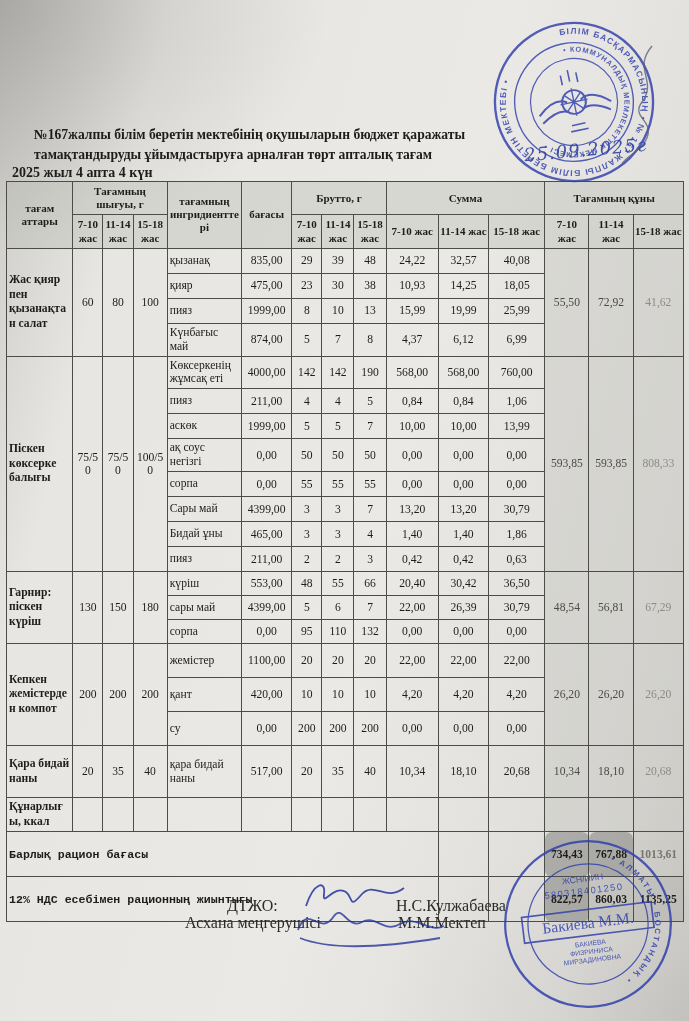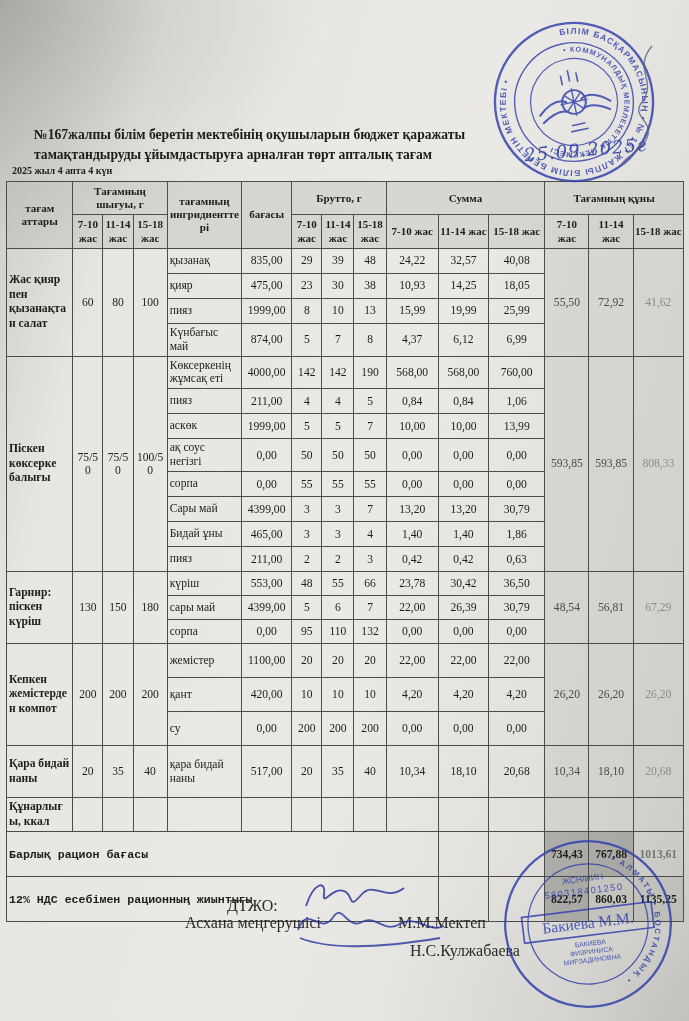--- a/index.html
+++ b/index.html
@@ -5,37 +5,37 @@
   html,body{margin:0;padding:0;background:#9b9a96;}
   .page{position:relative;width:689px;height:1021px;overflow:hidden;
     font-family:"Liberation Serif",serif;color:#1d1d1b;
     background:linear-gradient(104deg,#c7c6c2 0%,#e7e6e2 18%,#eae9e5 55%,#deddd9 86%,#cfceca 100%);}
   .page::before{content:"";position:absolute;inset:0;pointer-events:none;
     background:radial-gradient(120% 60% at 0% 0%,rgba(60,60,58,.22),transparent 40%),
                radial-gradient(90% 40% at 100% 100%,rgba(80,80,78,.10),transparent 50%);}
   .approval{position:absolute;top:84px;left:476px;font-size:11.5px;line-height:1.4;color:#2e2e2c;}
   .doc-title{position:absolute;top:125px;left:34px;width:580px;text-align:left;
     font-weight:bold;font-size:13.6px;line-height:1.45;}
-  .subtitle{position:absolute;top:165px;left:12px;font-weight:bold;font-size:10px;}
+  .subtitle{position:absolute;top:165px;left:12px;font-weight:bold;font-size:14px;}
   table.menu{position:absolute;top:181px;left:6px;width:678px;border-collapse:collapse;table-layout:fixed;}
   table.menu th,table.menu td{border:1px solid #4c4c48;padding:2px 2px;font-size:11.6px;
     word-wrap:break-word;overflow:hidden;vertical-align:middle;}
   table.menu th{font-weight:bold;font-size:11px;line-height:1.2;background:rgba(183,187,179,.38);padding:3px 1px;}
   td.num,td.pricec{text-align:center;}
   td.dish{font-weight:bold;vertical-align:top;font-size:11.6px;line-height:1.25;padding-top:4px;}
   td.yieldc{text-align:center;vertical-align:top;padding-top:4px;}
   td.ing{font-size:11.4px;line-height:1.2;}
   td.costcol{background:rgba(196,196,190,.40);text-align:center;vertical-align:top;padding-top:4px;color:#4a4a46;margin-left:19px;}
   td.cost3{color:#8d8d85;}
   tr.g0 td{height:20px;} tr.g1 td{height:20px;} tr.g2 td{height:19px;}
   tr.g3 td{height:29px;} tr.g4 td{height:47px;} tr.g5 td{height:26px;}
   tr.total-row td{font-weight:bold;}
   td.tlabel{font-size:12.6px;padding-left:4px;height:40px;vertical-align:top;padding-top:5px;font-family:Liberation Mono, monospace;}
   td.tval{text-align:center;font-weight:bold;}
-  td.tdark{background:rgba(130,130,126,.55);}
+  td.tdark{background:rgba(130,130,126,.55);border-radius:7px;}
   td.tmid{background:rgba(168,168,162,.40);}
   td.tlight{background:rgba(185,185,179,.30);color:#76766e;}
   .sigline{position:absolute;font-size:16px;color:#2a2a28;}
   .stamp{position:absolute;pointer-events:none;}
   .hand-date{position:absolute;top:139px;left:524px;font-size:18px;font-style:italic;
     color:#3040a4;transform:rotate(-5deg);font-family:"DejaVu Serif",serif;letter-spacing:1px;opacity:.9;}
 </style>
 </head>
 <body>
 
@@ -229,21 +229,21 @@
         <tr class="g2">
           <td class="dish" rowspan="3">Гарнир: піскен күріш</td>
           <td class="yieldc" rowspan="3">130</td>
           <td class="yieldc" rowspan="3">150</td>
           <td class="yieldc" rowspan="3">180</td>
           <td class="ing">күріш</td>
           <td class="pricec">553,00</td>
           <td class="num">48</td>
           <td class="num">55</td>
           <td class="num">66</td>
-          <td class="num">23,78</td>
+          <td class="num">20,40</td>
           <td class="num">30,42</td>
           <td class="num">36,50</td>
           <td class="costcol" rowspan="3">48,54</td>
           <td class="costcol" rowspan="3">56,81</td>
           <td class="costcol cost3" rowspan="3">67,29</td>
         </tr>
         <tr class="g2">
           <td class="ing">сары май</td>
           <td class="pricec">4399,00</td>
           <td class="num">5</td>
@@ -347,21 +347,21 @@
           <td class=""></td>
           <td class=""></td>
           <td class="tval tdark">822,57</td>
           <td class="tval tmid">860,03</td>
           <td class="tval tmid">1135,25</td>
         </tr>
       </tbody>
   </table>
 
   <div class="sigline" style="top:897px;left:227px;">ДТЖО:</div>
-  <div class="sigline" style="top:942px;left:396px;margin-left:14px;">Н.С.Кулжабаева</div>
+  <div class="sigline" style="top:897px;left:396px;">Н.С.Кулжабаева</div>
   <div class="sigline" style="top:914px;left:185px;">Асхана меңгерушісі</div>
   <div class="sigline" style="top:914px;left:398px;">М.М.Мектеп</div>
 
   <svg class="stamp" style="top:876px;left:300px;" width="110" height="42" viewBox="0 0 110 42">
     <path d="M6,30 C14,6 26,4 24,18 C22,32 34,8 46,16 C54,22 48,34 62,18 C74,5 86,26 104,12" fill="none" stroke="#25349c" stroke-width="1.8" opacity=".85"></path>
   </svg>
   <svg class="stamp" style="top:900px;left:290px;" width="160" height="52" viewBox="0 0 160 52">
     <path d="M8,30 C18,2 30,38 44,16 C52,4 58,30 72,22 C86,14 94,34 110,24 C126,14 140,34 154,26 M10,38 C40,50 90,48 150,38" fill="none" stroke="#25349c" stroke-width="1.8" opacity=".8"></path>
   </svg>
 

